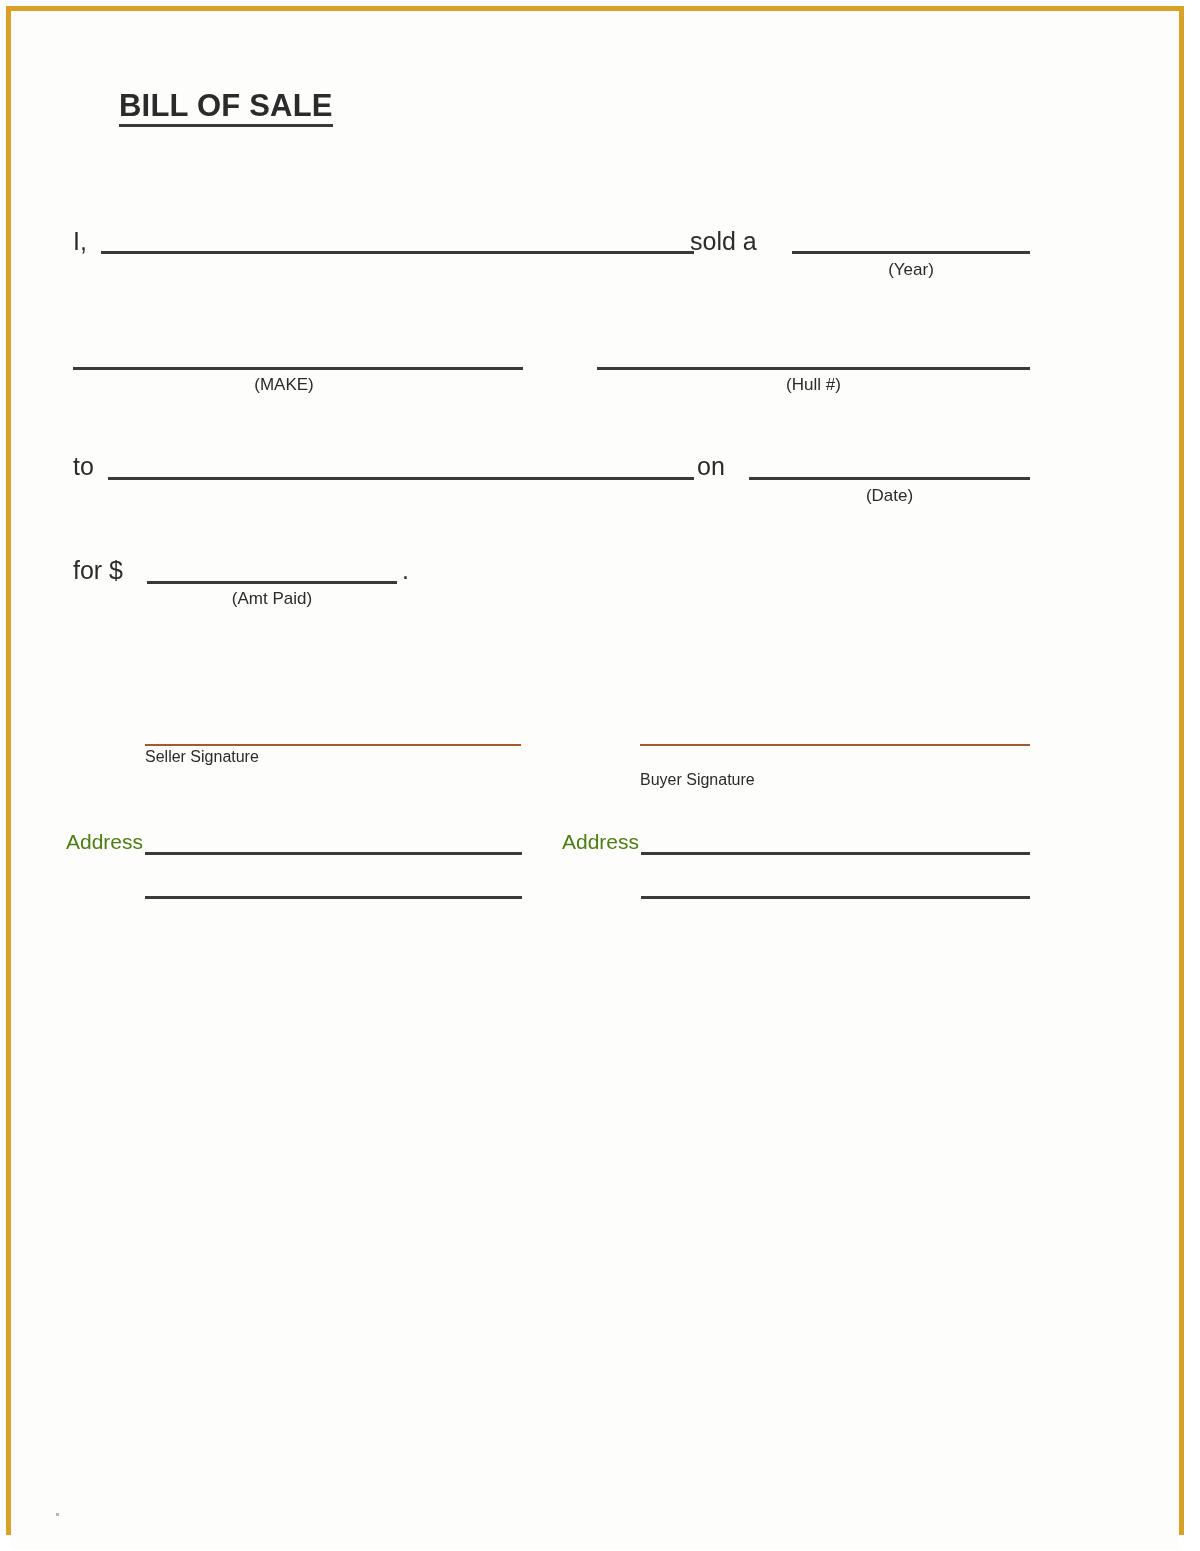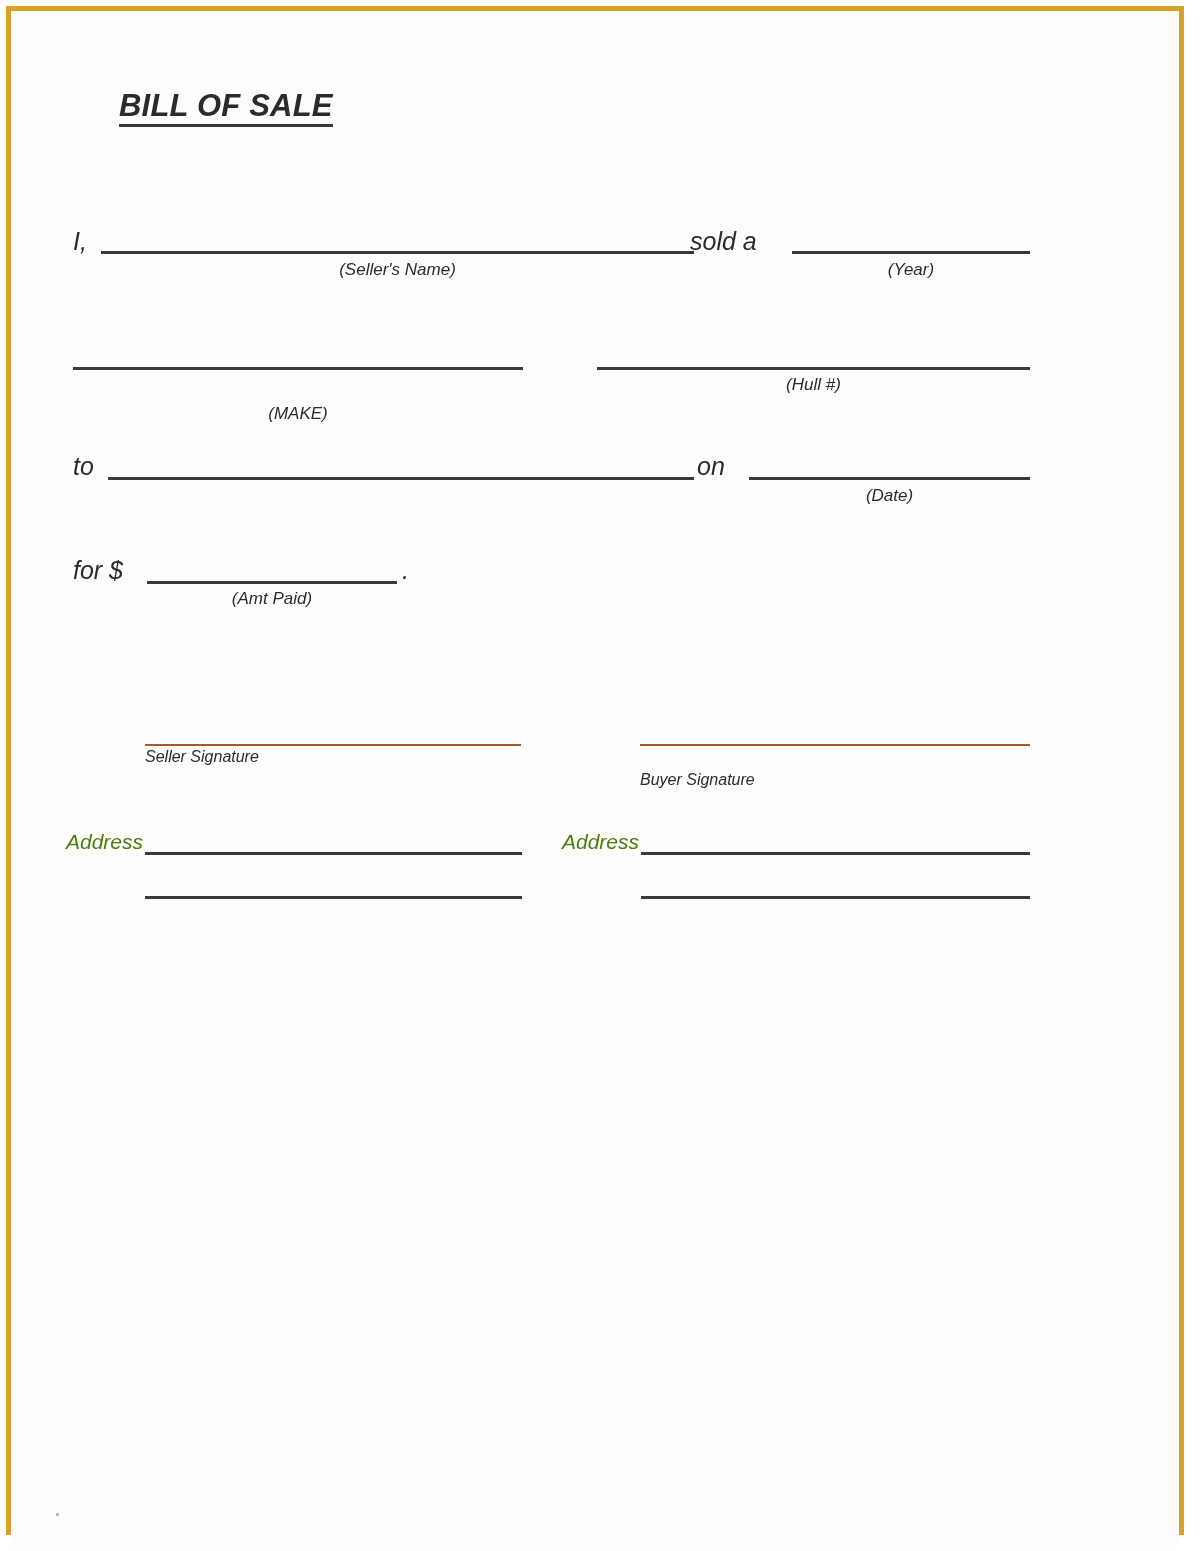--- a/index.html
+++ b/index.html
@@ -26,21 +26,20 @@
     border: 5px solid #d9a227;
     background: #fdfdfc;
   }
   .sheet {
     position: absolute;
     left: 0;
     top: 0;
     width: 1168px;
     height: 1539px;
     background: #fdfdfc;
-    font-style: italic;
   }
 
   
   .doc-title {
     position: absolute;
     left: 108px;
     top: 78px;
     font-size: 31px;
     font-weight: bold;
     letter-spacing: 0.2px;
@@ -109,31 +108,30 @@
 
 <div class="page">
   <div class="sheet">
 
     <div class="doc-title">BILL OF SALE</div>
 
     <div class="txt" style="left:62px; top:218px;">I,</div>
 
     <div class="rule" style="left:90px; top:240px; width:593px;"></div>
 
-    <div class="caption" style="left:90px; top:250px; width:593px;">(Seller's Name)</div>
 
     <div class="txt" style="left:679px; top:218px;">sold a</div>
 
     <div class="rule" style="left:781px; top:240px; width:238px;"></div>
 
     <div class="caption" style="left:781px; top:250px; width:238px;">(Year)</div>
 
     <div class="rule" style="left:62px; top:356px; width:450px;"></div>
 
-    <div class="caption" style="left:62px; top:365px; width:450px;margin-top:29px;">(MAKE)</div>
+    <div class="caption" style="left:48px; top:365px; width:450px;">(MAKE)</div>
 
     <div class="rule" style="left:586px; top:356px; width:433px;"></div>
 
     <div class="caption" style="left:586px; top:365px; width:433px;">(Hull #)</div>
 
     <div class="txt" style="left:62px; top:443px;">to</div>
 
     <div class="rule" style="left:97px; top:466px; width:586px;"></div>
 
 

